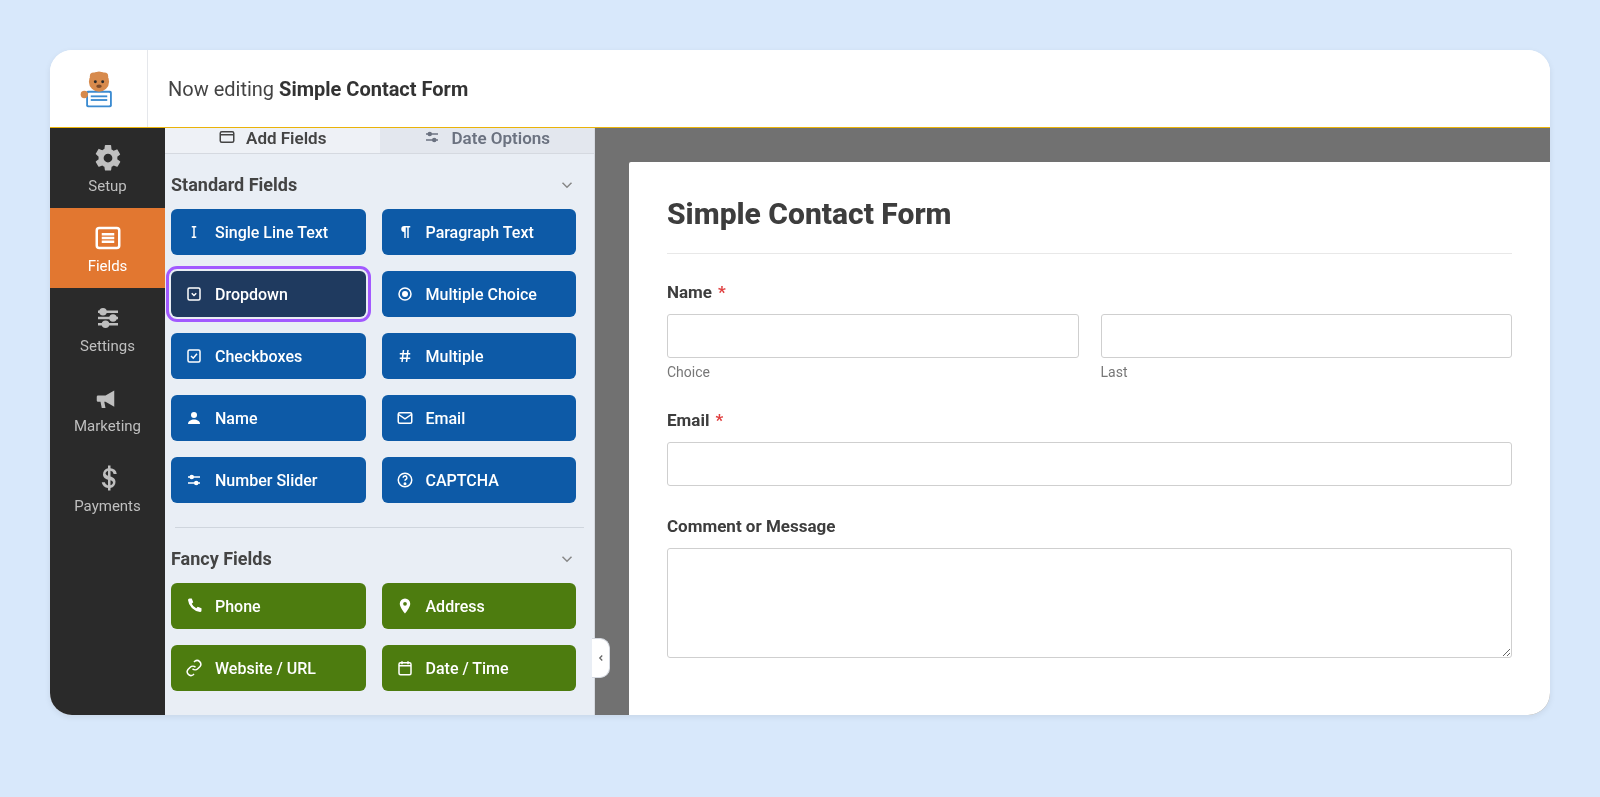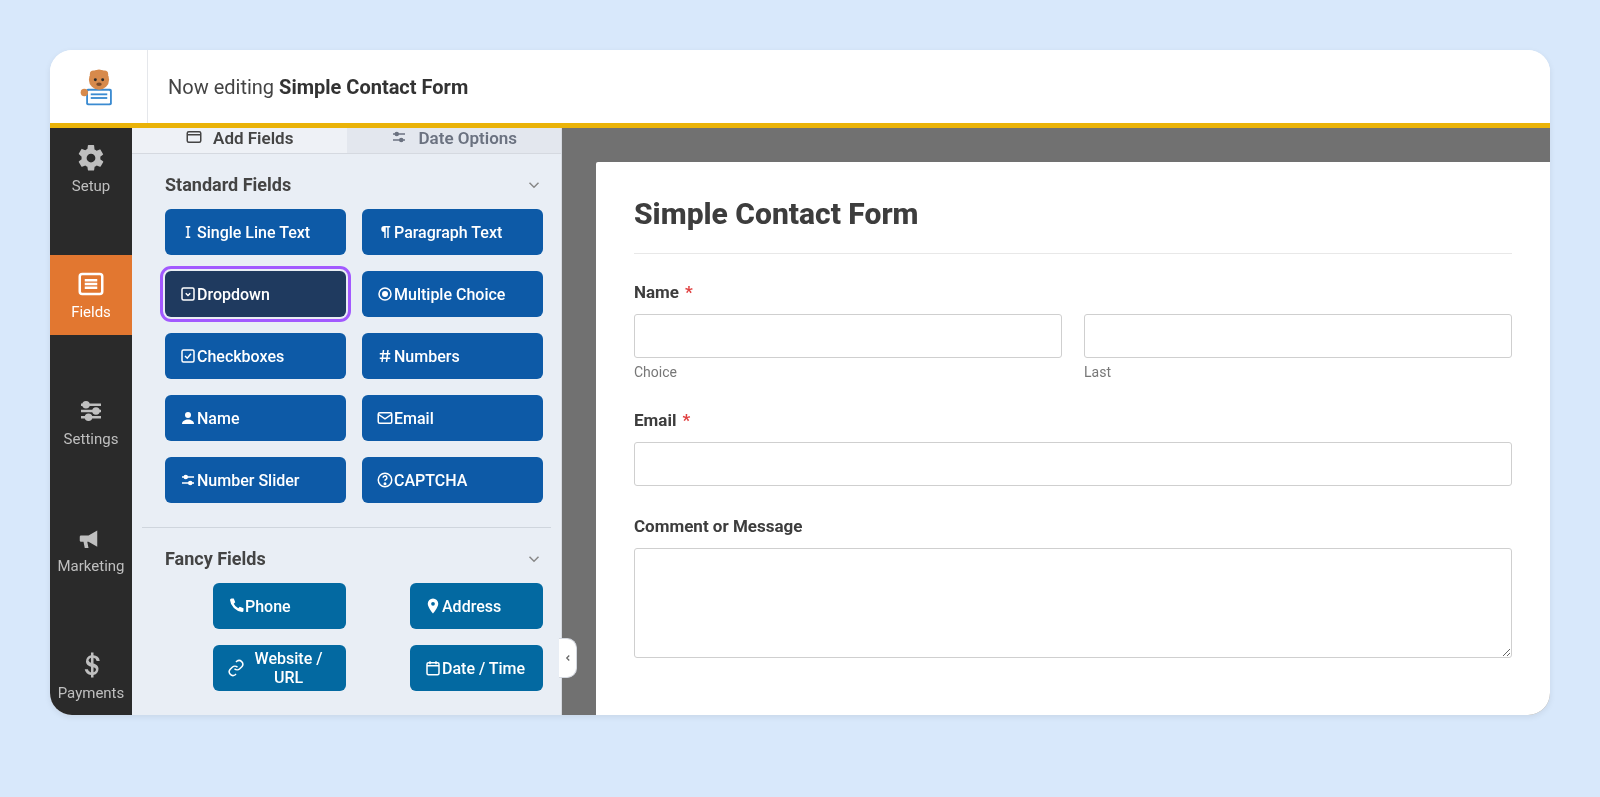--- a/index.html
+++ b/index.html
@@ -21,21 +21,21 @@
     overflow: hidden;
     box-shadow: 0 2px 6px rgba(0,0,0,.08);
     display: flex;
     flex-direction: column;
   }
   
   .topbar {
     height: 78px;
     display: flex;
     align-items: center;
-    border-bottom: 5px solid #eab308;
+    border-bottom: 1px solid #eab308;
     background: #fff;
   }
   .logo-cell {
     width: 98px;
     height: 100%;
     display: flex;
     align-items: center;
     justify-content: center;
     border-right: 1px solid #e5e7eb;
   }
@@ -46,26 +46,25 @@
   }
   .title-cell .bold { font-weight: 700; color: #333; }
   
   .mainrow {
     flex: 1;
     display: flex;
     min-height: 0;
   }
   
   .leftnav {
-    width: 82px;
+    width: 115px;
     background: #2a2a2a;
     display: flex;
     flex-direction: column;
     color: #bfbfbf;
-    justify-content: space-between;
   }
   .nav-item {
     width: 100%;
     height: 80px;
     display: flex;
     flex-direction: column;
     align-items: center;
     justify-content: center;
     gap: 6px;
     font-size: 15px;
@@ -99,22 +98,21 @@
     justify-content: center;
     gap: 10px;
     font-size: 17px;
     font-weight: 600;
     color: #444;
     cursor: pointer;
   }
   .tab.inactive { color: #6b7280; background: #e3e7ee; }
   .tab svg { width: 18px; height: 18px; }
   .section {
-    padding: 14px 14px 8px 29px;
-    text-align: center;
+    padding: 14px 14px 8px 2px;
   }
   .section-header {
     display: flex;
     align-items: center;
     justify-content: space-between;
     padding: 6px 4px 14px 4px;
     font-size: 18px;
     font-weight: 700;
     color: #444;
     cursor: pointer;
@@ -127,27 +125,28 @@
     padding: 0 4px 16px 4px;
   }
   .section-divider { border-top: 1px solid #cfd5dd; margin: 0 10px; }
   .field-btn {
     height: 46px;
     border-radius: 6px;
     background: #0d5aa7;
     color: #fff;
     display: flex;
     align-items: center;
+    gap: 12px;
     padding: 0 14px;
     font-size: 16px;
     font-weight: 500;
     cursor: grab;
     position: relative;
   }
-  .field-btn.light { background: #0369a1; margin-left: 48px; }
+  .field-btn.light { background: #4d7c0f; }
   .field-btn.highlighted {
     outline: 3px solid #a259ff;
     outline-offset: 2px;
     background: #1f3a5f;
   }
   .field-btn svg { width: 18px; height: 18px; flex-shrink: 0; }
   .collapse-handle {
     position: absolute;
     right: -16px;
     top: 510px;
@@ -347,21 +346,21 @@
               </svg>
             <span>Checkboxes</span>
           </div>
           <div class="field-btn">
             <svg viewBox="0 0 24 24" fill="none" stroke="currentColor" stroke-width="2">
                 <line x1="5" y1="9" x2="19" y2="9"></line>
                 <line x1="5" y1="15" x2="19" y2="15"></line>
                 <line x1="10" y1="4" x2="8" y2="20"></line>
                 <line x1="16" y1="4" x2="14" y2="20"></line>
               </svg>
-            <span>Numbers</span>
+            <span>Multiple</span>
           </div>
           <div class="field-btn">
             <svg viewBox="0 0 24 24" fill="currentColor">
                 <circle cx="12" cy="8" r="4"></circle>
                 <path d="M4 20c0-4 4-6 8-6s8 2 8 6"></path>
               </svg>
             <span>Name</span>
           </div>
           <div class="field-btn">
             <svg viewBox="0 0 24 24" fill="none" stroke="currentColor" stroke-width="2">

